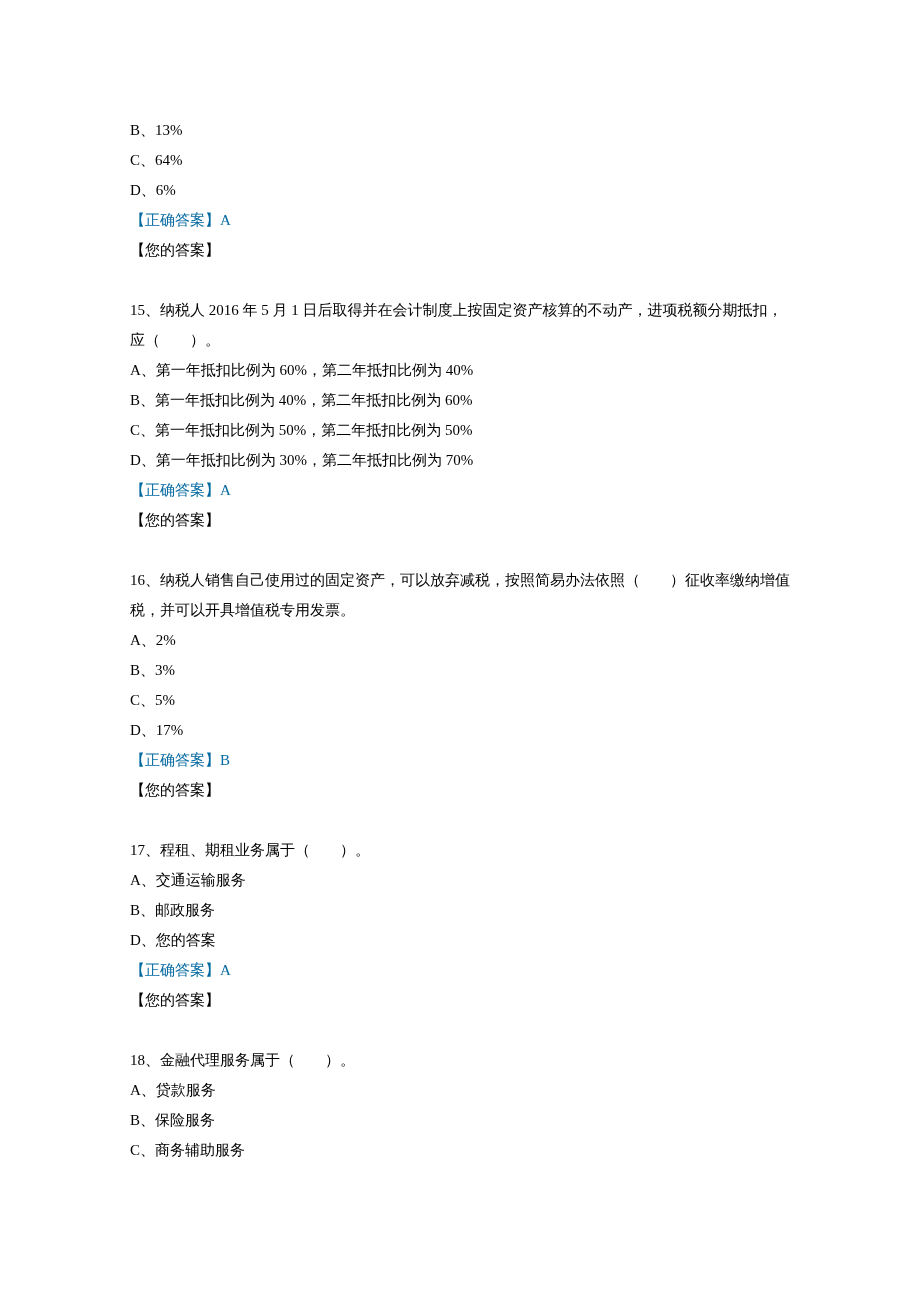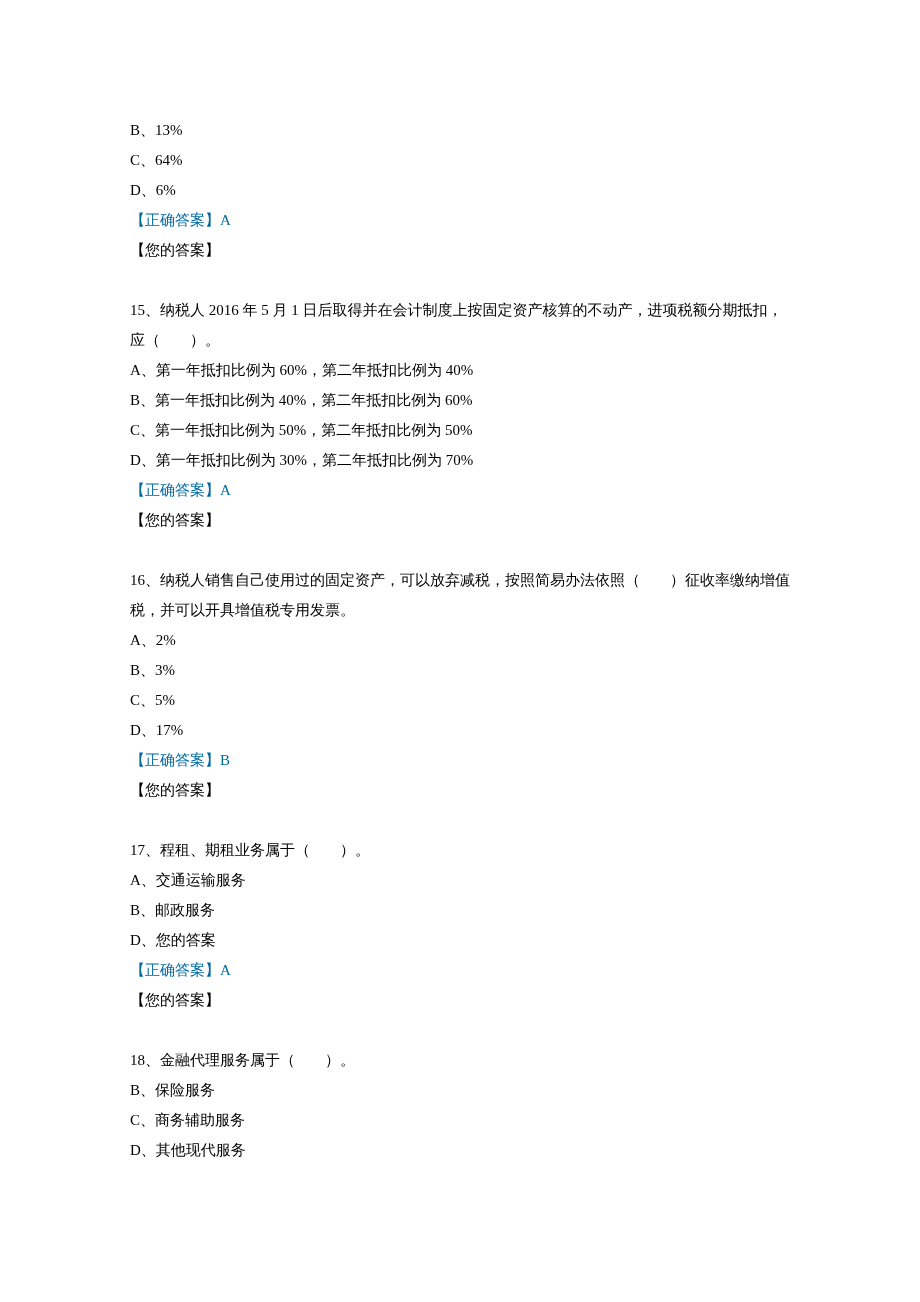--- a/index.html
+++ b/index.html
@@ -84,18 +84,18 @@
     <p class="option-line">
       <span class="answer-correct">【正确答案】</span><span class="answer-correct">A</span>
     </p>
     <p class="option-line">
       <span class="answer-yours">【您的答案】</span>
     </p>
   </div>
 
   <div class="question-block">
     <p class="q-text">18、金融代理服务属于（　　）。</p>
+    <p class="option-line">A、贷款服务</p>
     <p class="option-line">B、保险服务</p>
     <p class="option-line">C、商务辅助服务</p>
-    <p class="option-line">D、其他现代服务</p>
   </div>
 
 </div>
 
 </body></html>

